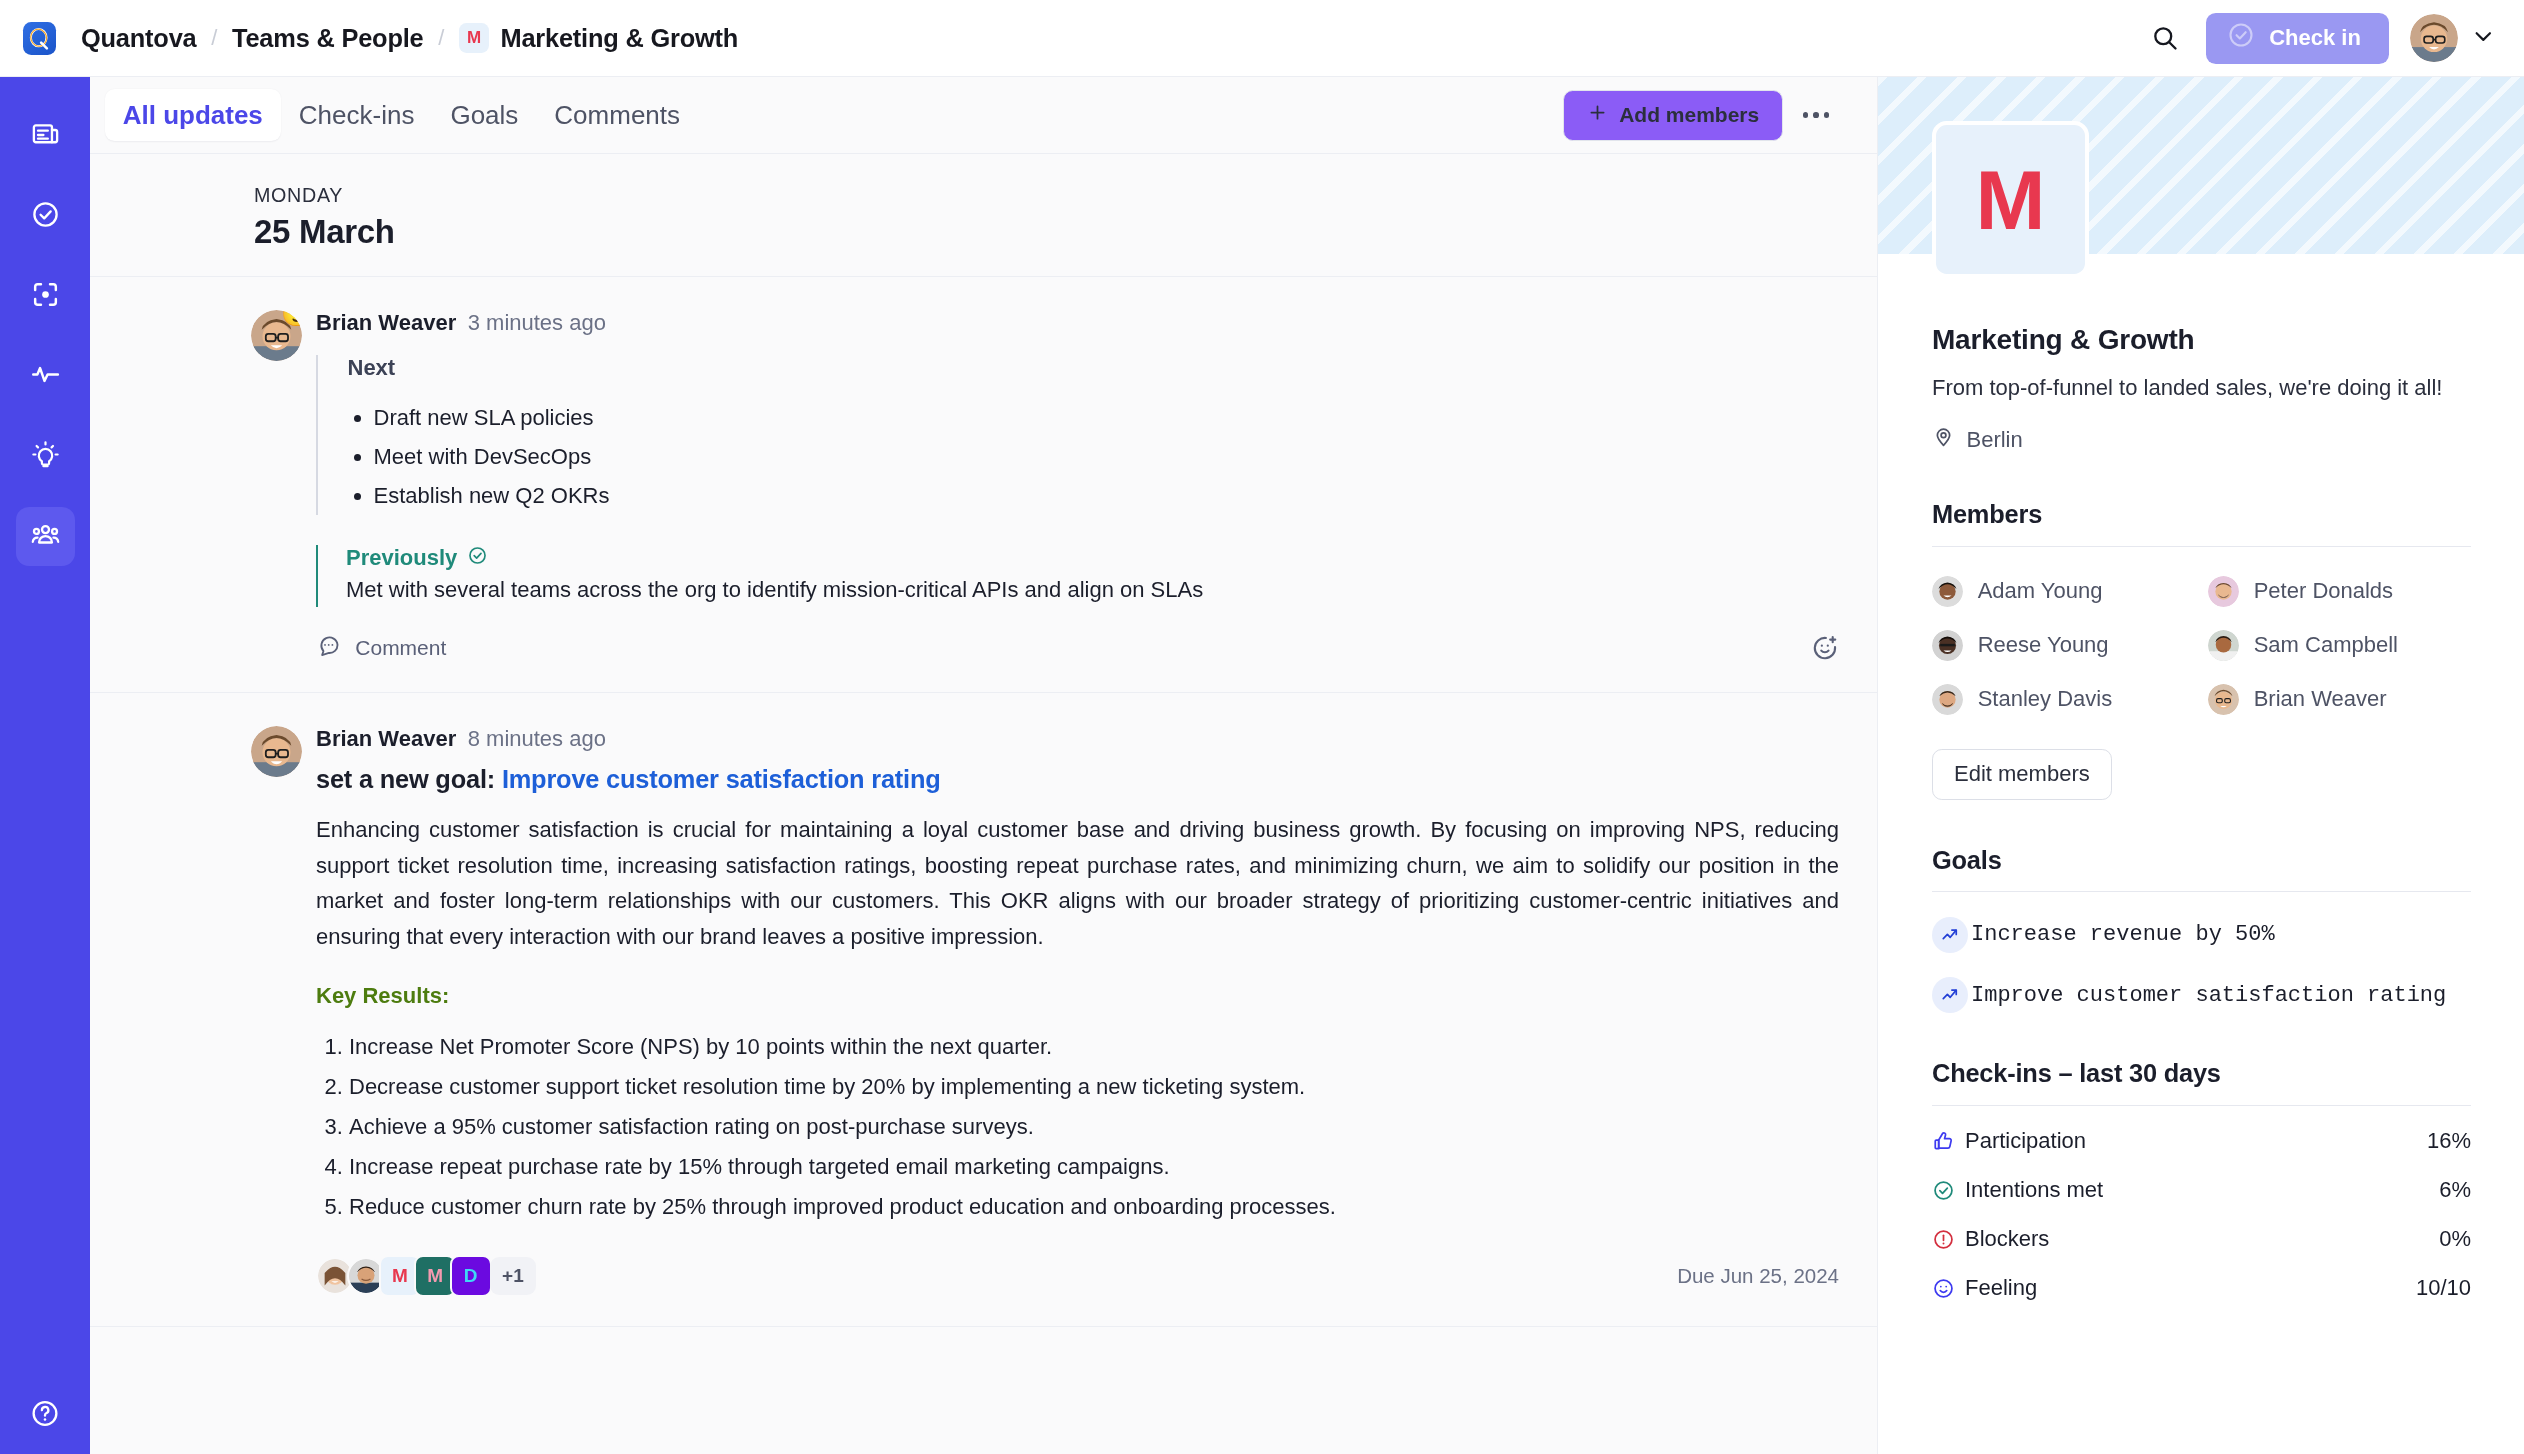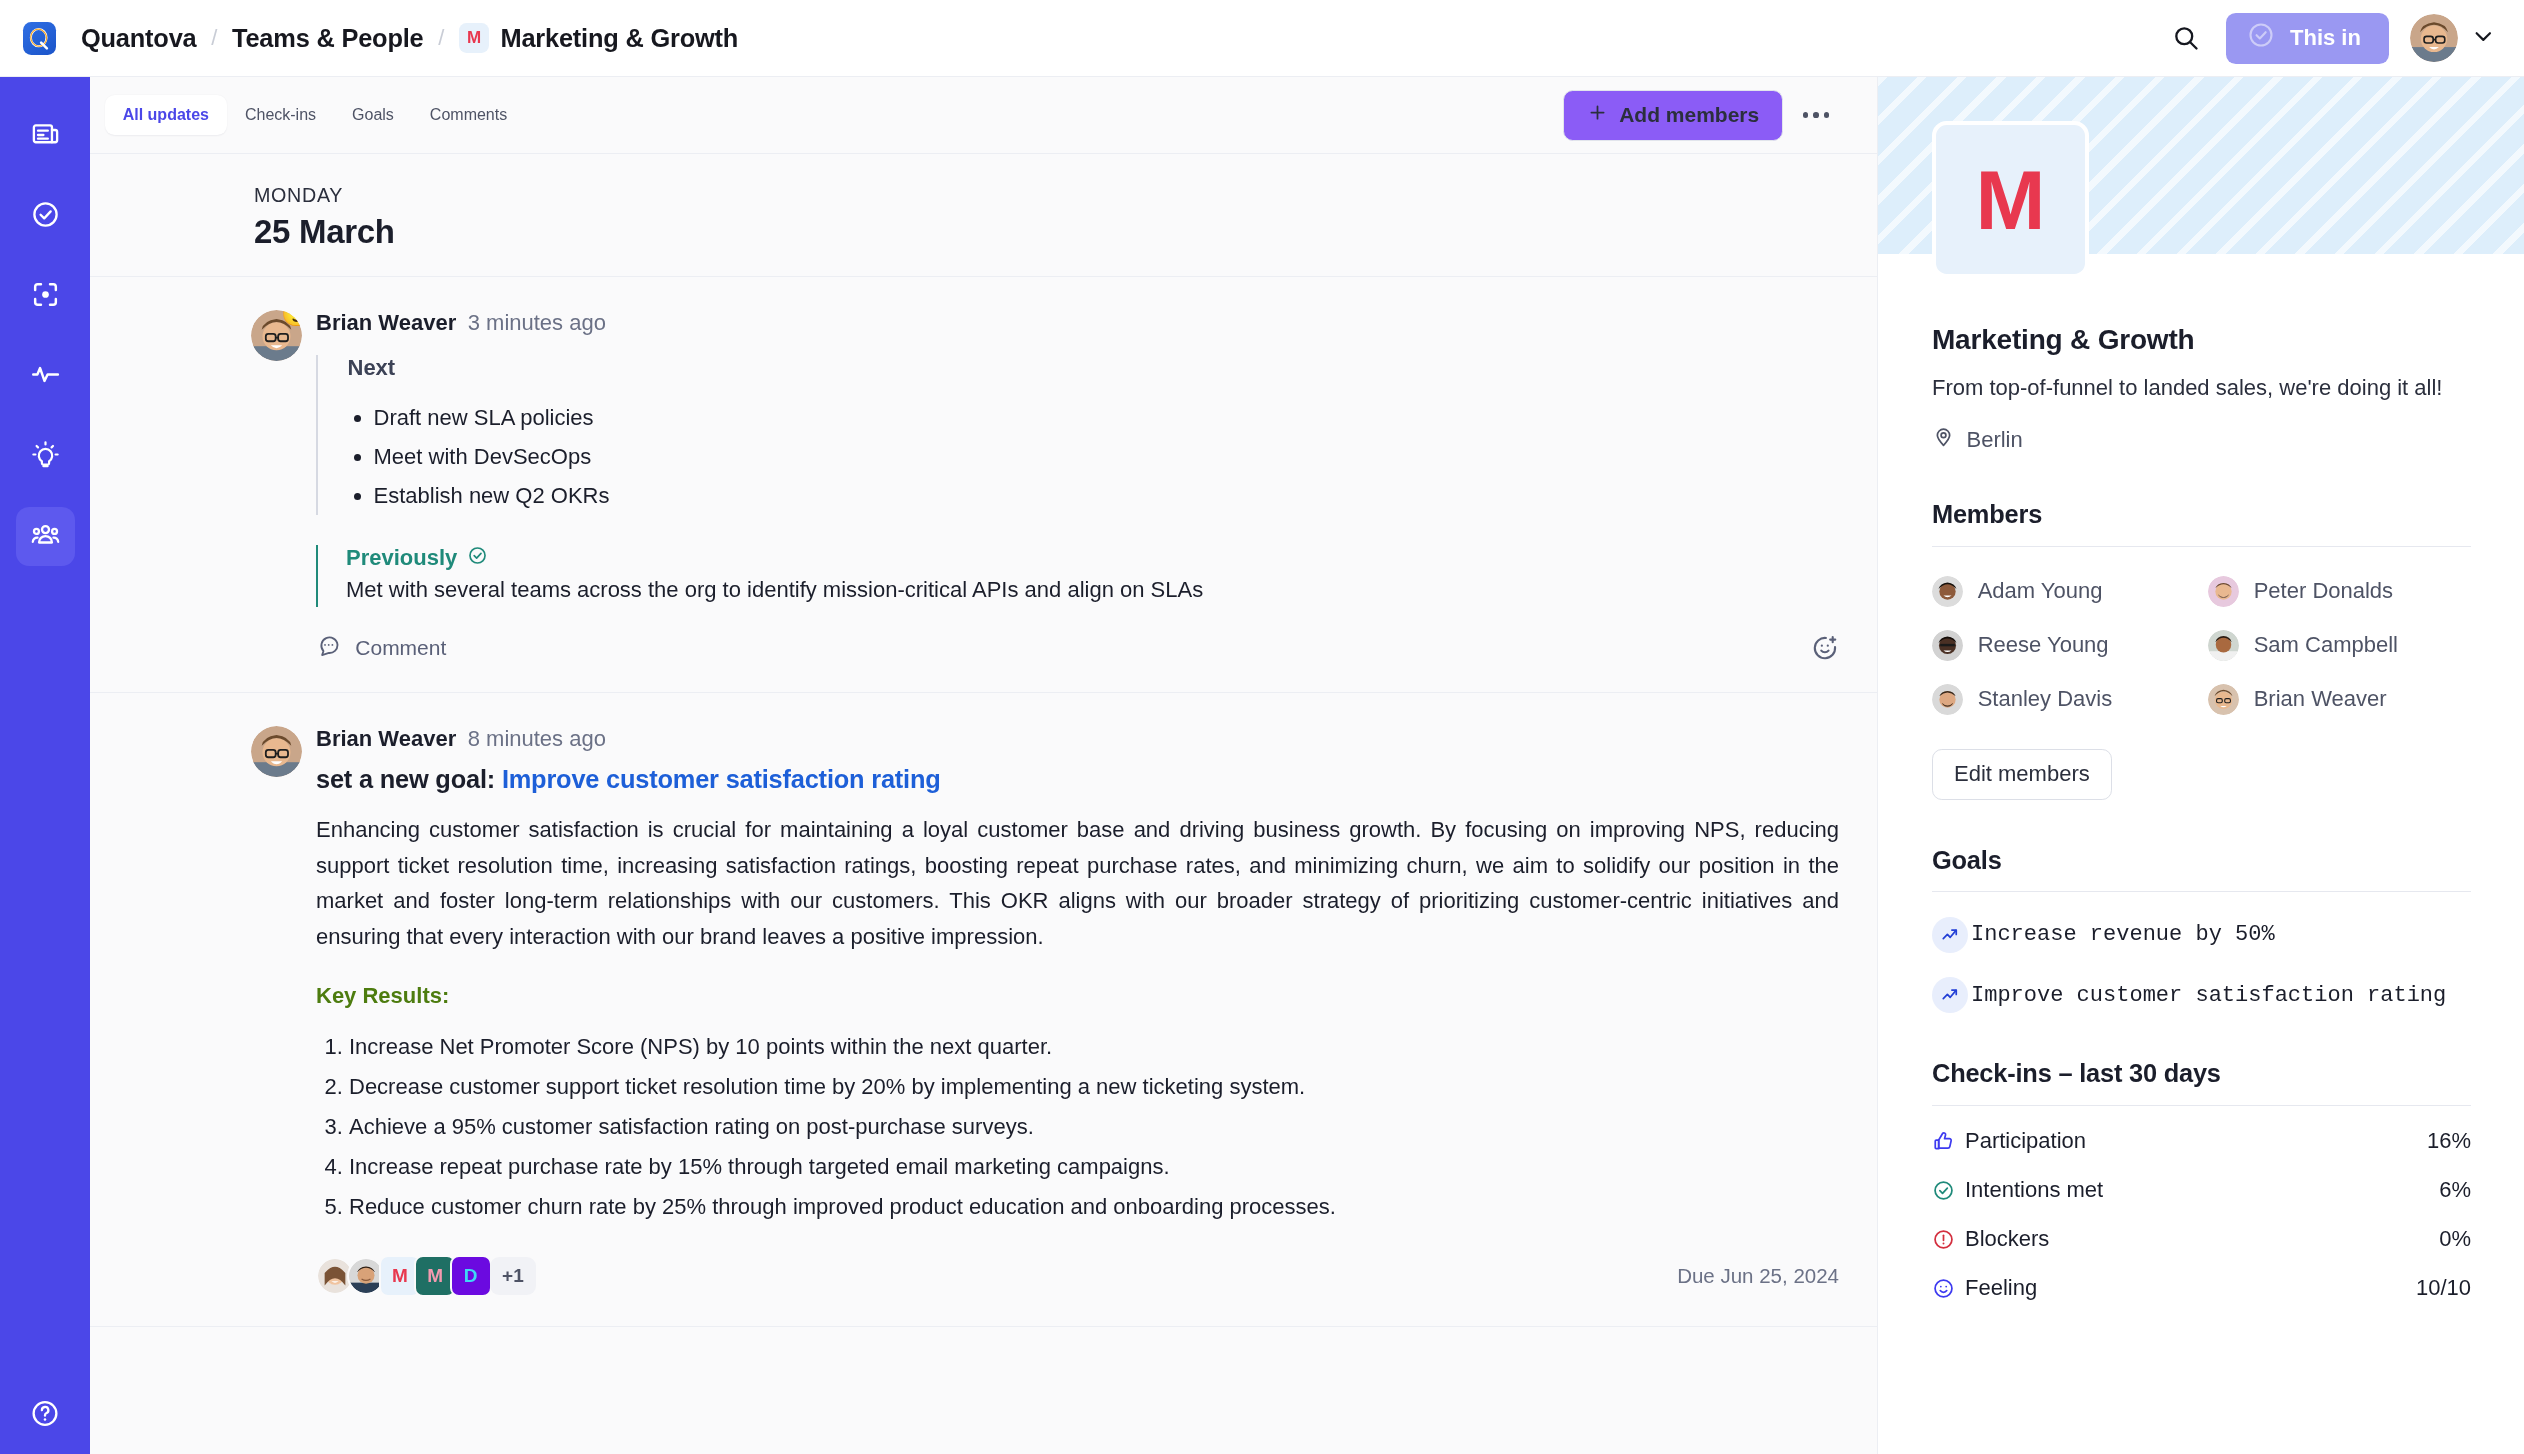--- a/index.html
+++ b/index.html
@@ -80,21 +80,21 @@
   .center {
     flex: 1; min-width: 0; background: #fafafb;
     border-right: 0.8px solid #eceef3; overflow: hidden;
     display: flex; flex-direction: column;
   }
   .tabs-row {
     height: 77px; flex: 0 0 77px; display: flex; align-items: center;
     padding: 0 38px 0 14.7px; border-bottom: 0.8px solid #eceef3; background: #fafafb;
   }
   .tab {
-    font-size: 16px; color: #4e5365; padding: 10.6px 18px; border-radius: 9.8px;
+    font-size: 26px; color: #4e5365; padding: 10.6px 18px; border-radius: 9.8px;
     cursor: pointer; white-space: nowrap; font-weight: 400;
   }
   .tab.active { background: #ffffff; color: #4b47e8; font-weight: 700; box-shadow: 0 0.8px 1.6px rgba(20,20,50,.06); }
   .tabs-actions { margin-left: auto; display: flex; align-items: center; gap: 9.8px; }
   .ghost-btn {
     display: flex; align-items: center; gap: 11.5px; height: 51px; padding: 0 23px;
     border: 0.8px solid #e2e5ec; border-radius: 9.8px; background: #8b5cf6;
     font-size: 21px; color: #2b2f3d; font-weight: 600; cursor: pointer;
     font-family: "Liberation Sans", sans-serif;
   }
@@ -242,21 +242,21 @@
             <path d="M15.6 15.6 L21 21"></path>
         </svg>
       </button>
       <button class="checkin-btn">
         <span>
           <svg width="28" height="28" viewBox="0 0 24 24" fill="none" stroke="#cdccf8" stroke-width="1.8" stroke-linecap="round" stroke-linejoin="round">
             <circle cx="12" cy="12" r="9"></circle>
               <path d="M8.2 12.2 L11 15 L16 9.6"></path>
           </svg>
         </span>
-        <span>This in</span>
+        <span>Check in</span>
       </button>
       <span class="avatar-wrap">
         <span class="av av-face" style="width:48px;height:48px;">
           <svg viewBox="0 0 58 58">
             <defs>
                 <clipPath id="cAv">
                   <circle cx="29" cy="29" r="29"></circle>
                 </clipPath>
               </defs>
             <g clip-path="url(#cAv)">

